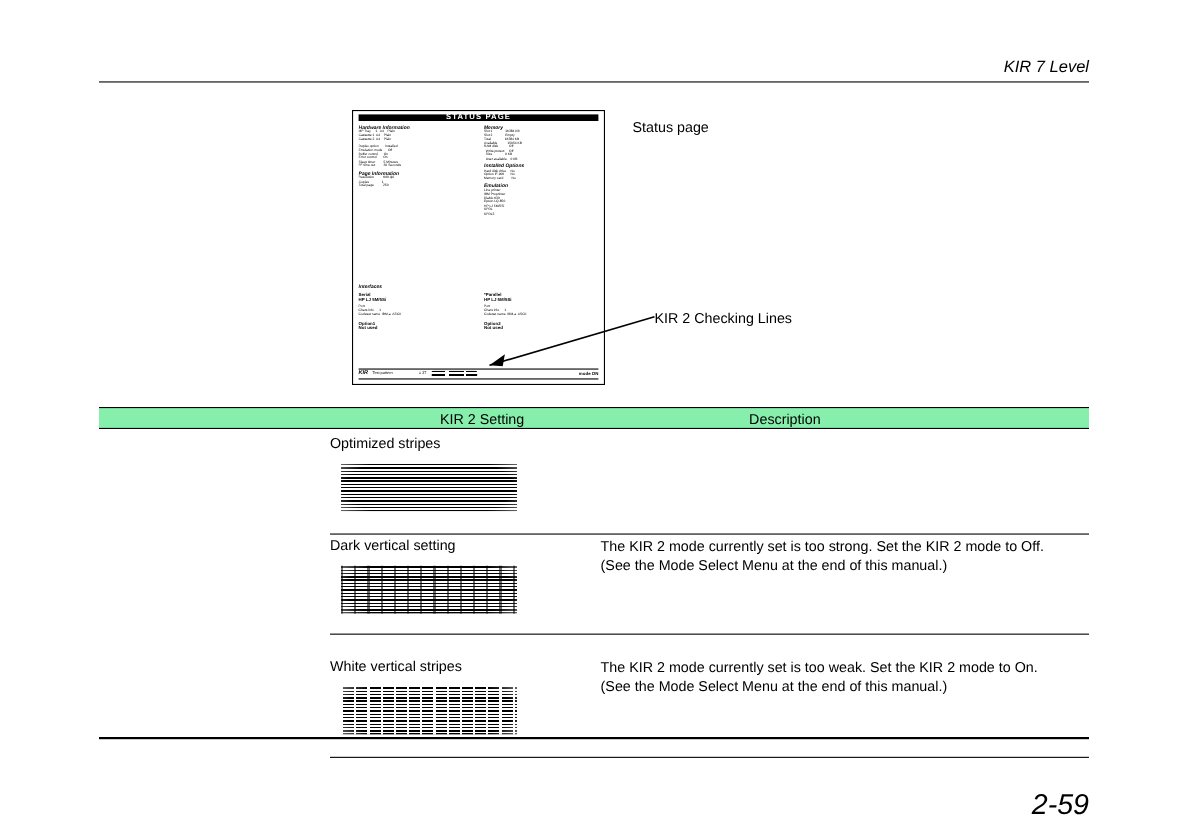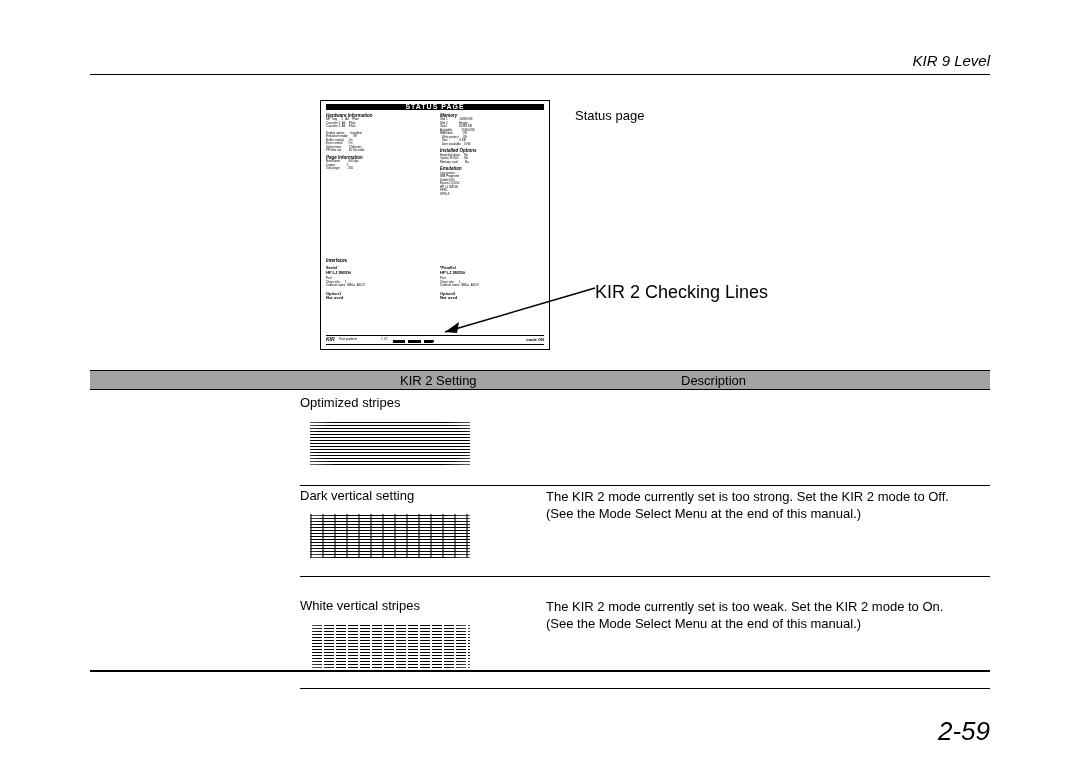--- a/index.html
+++ b/index.html
@@ -108,31 +108,31 @@
   .callout-sp {
     position: absolute;
     left: 575px;
     top: 108px;
     font-size: 13px;
   }
   .callout-kir {
     position: absolute;
     left: 595px;
     top: 282px;
-    font-size: 18px;
+    font-size: 13px;
   }
 
   
   .tbl-head {
     position: absolute;
     top: 370px;
     left: 90px;
     right: 90px;
     height: 20px;
-    background: #a3a3a3;
+    background: #86efac;
     border-top: 1px solid #000;
     border-bottom: 1px solid #000;
     box-sizing: border-box;
   }
   .th1, .th2 {
     position: absolute;
     top: 2px;
     font-size: 13px;
   }
   .th1 { left: 310px; }
@@ -205,21 +205,21 @@
     width: 1080px;
     height: 764px;
     pointer-events: none;
   }
 </style>
 </head>
 <body>
 
 <div class="page">
 
-  <div class="header-label">KIR 9 Level</div>
+  <div class="header-label">KIR 7 Level</div>
   <div class="hr hr-top"></div>
 
   <div class="status-thumb">
     <div class="st-title">STATUS PAGE</div>
     <div class="st-cols">
       <div class="st-col">
         <div class="st-h">Hardware Information</div>
         <div class="st-p" style="white-space:pre;">MP Tray     1   A4    Plain
 Cassette 1  A4    Plain
 Cassette 2  A4    Plain</div>

